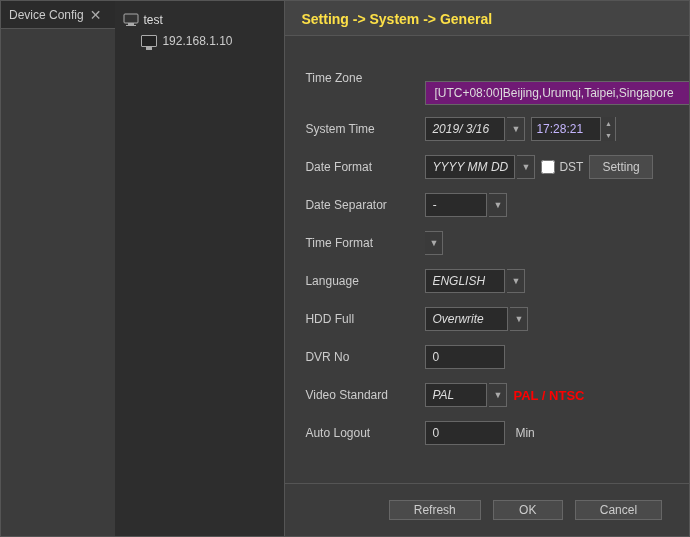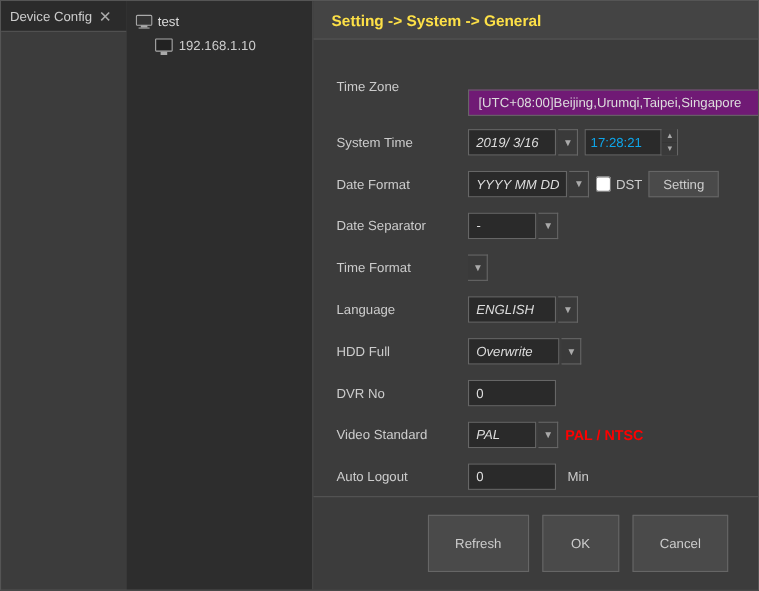--- a/index.html
+++ b/index.html
@@ -177,21 +177,21 @@
       display: flex;
       align-items: center;
       background: #2a2a2a;
       border: 1px solid #666;
       height: 24px;
     }
 
     .time-input-group input {
       border: none;
       background: transparent;
-      color: #0ea5e9;
+      color: #c4b5fd;
       padding: 2px 4px;
       font-size: 12px;
       width: 68px;
       height: 100%;
       outline: none;
     }
 
     .time-spin {
       display: flex;
       flex-direction: column;
@@ -291,21 +291,21 @@
       gap: 12px;
       padding: 16px;
       border-top: 1px solid #555;
       background: #3c3c3c;
     }
 
     .btn-footer {
       background: #4a4a4a;
       border: 1px solid #666;
       color: #ccc;
-      padding: 18px 24px;
+      padding: 2px 24px;
       font-size: 12px;
       cursor: pointer;
       min-width: 70px;
     }
 
     .wide-select {
       width: 320px;
     }
   </style>
 </head>

